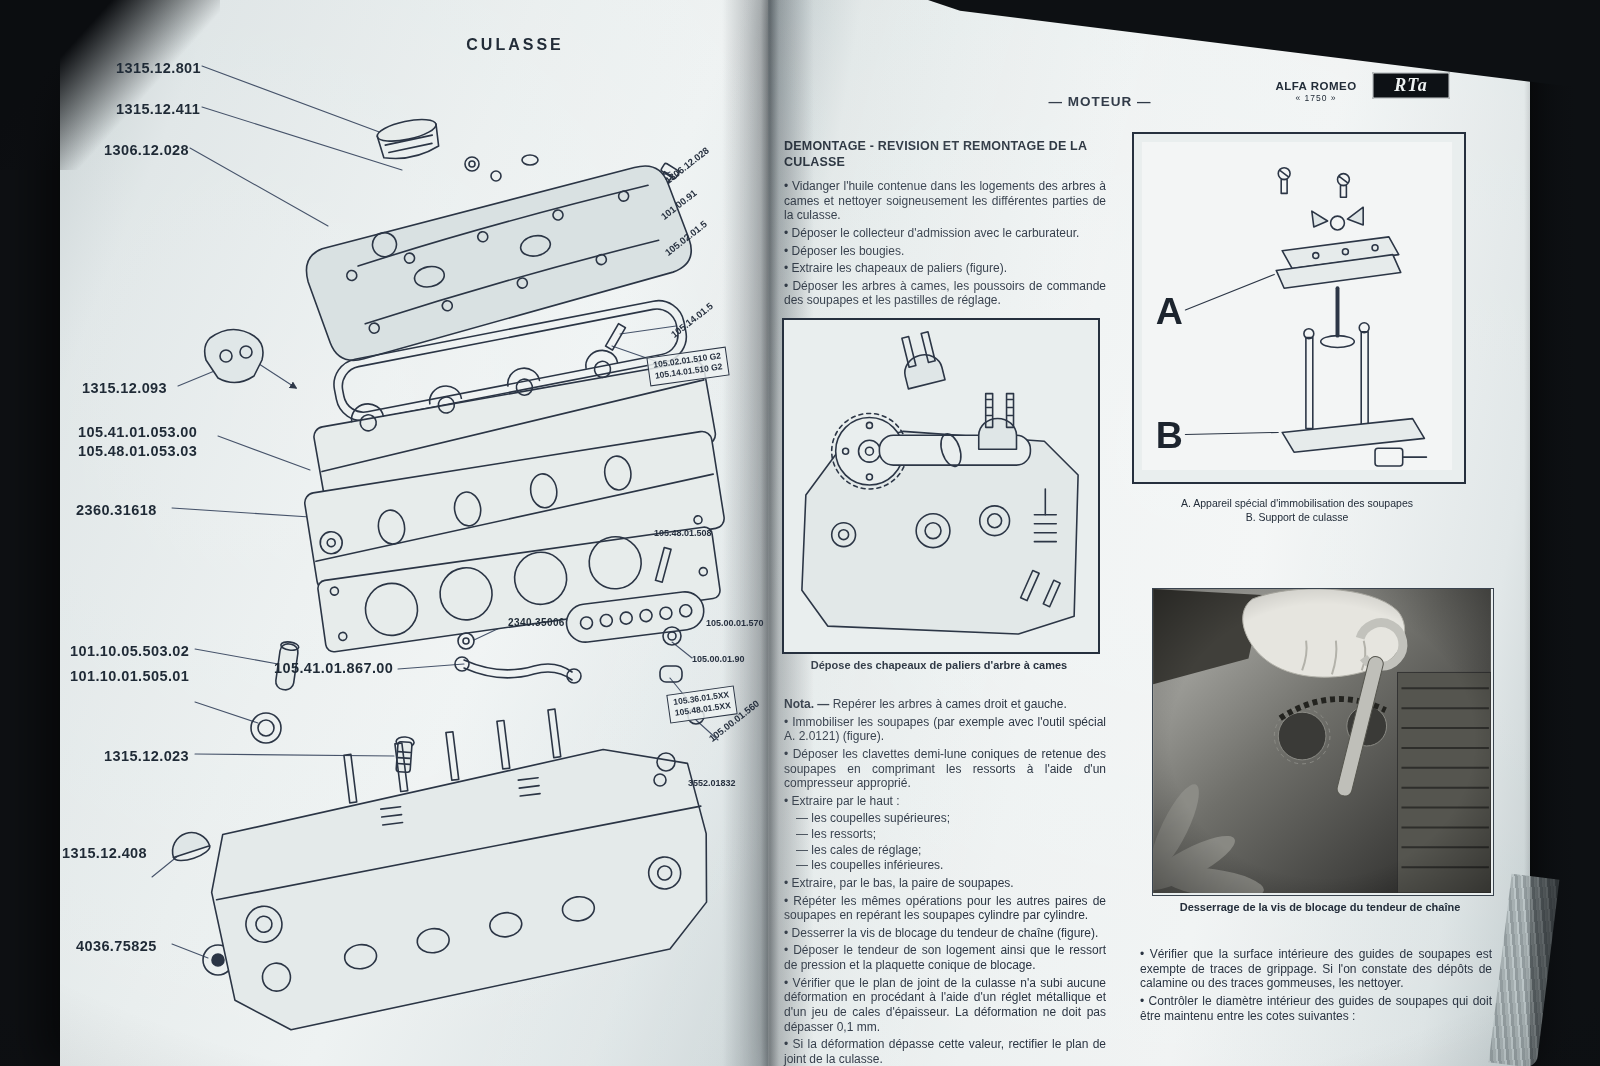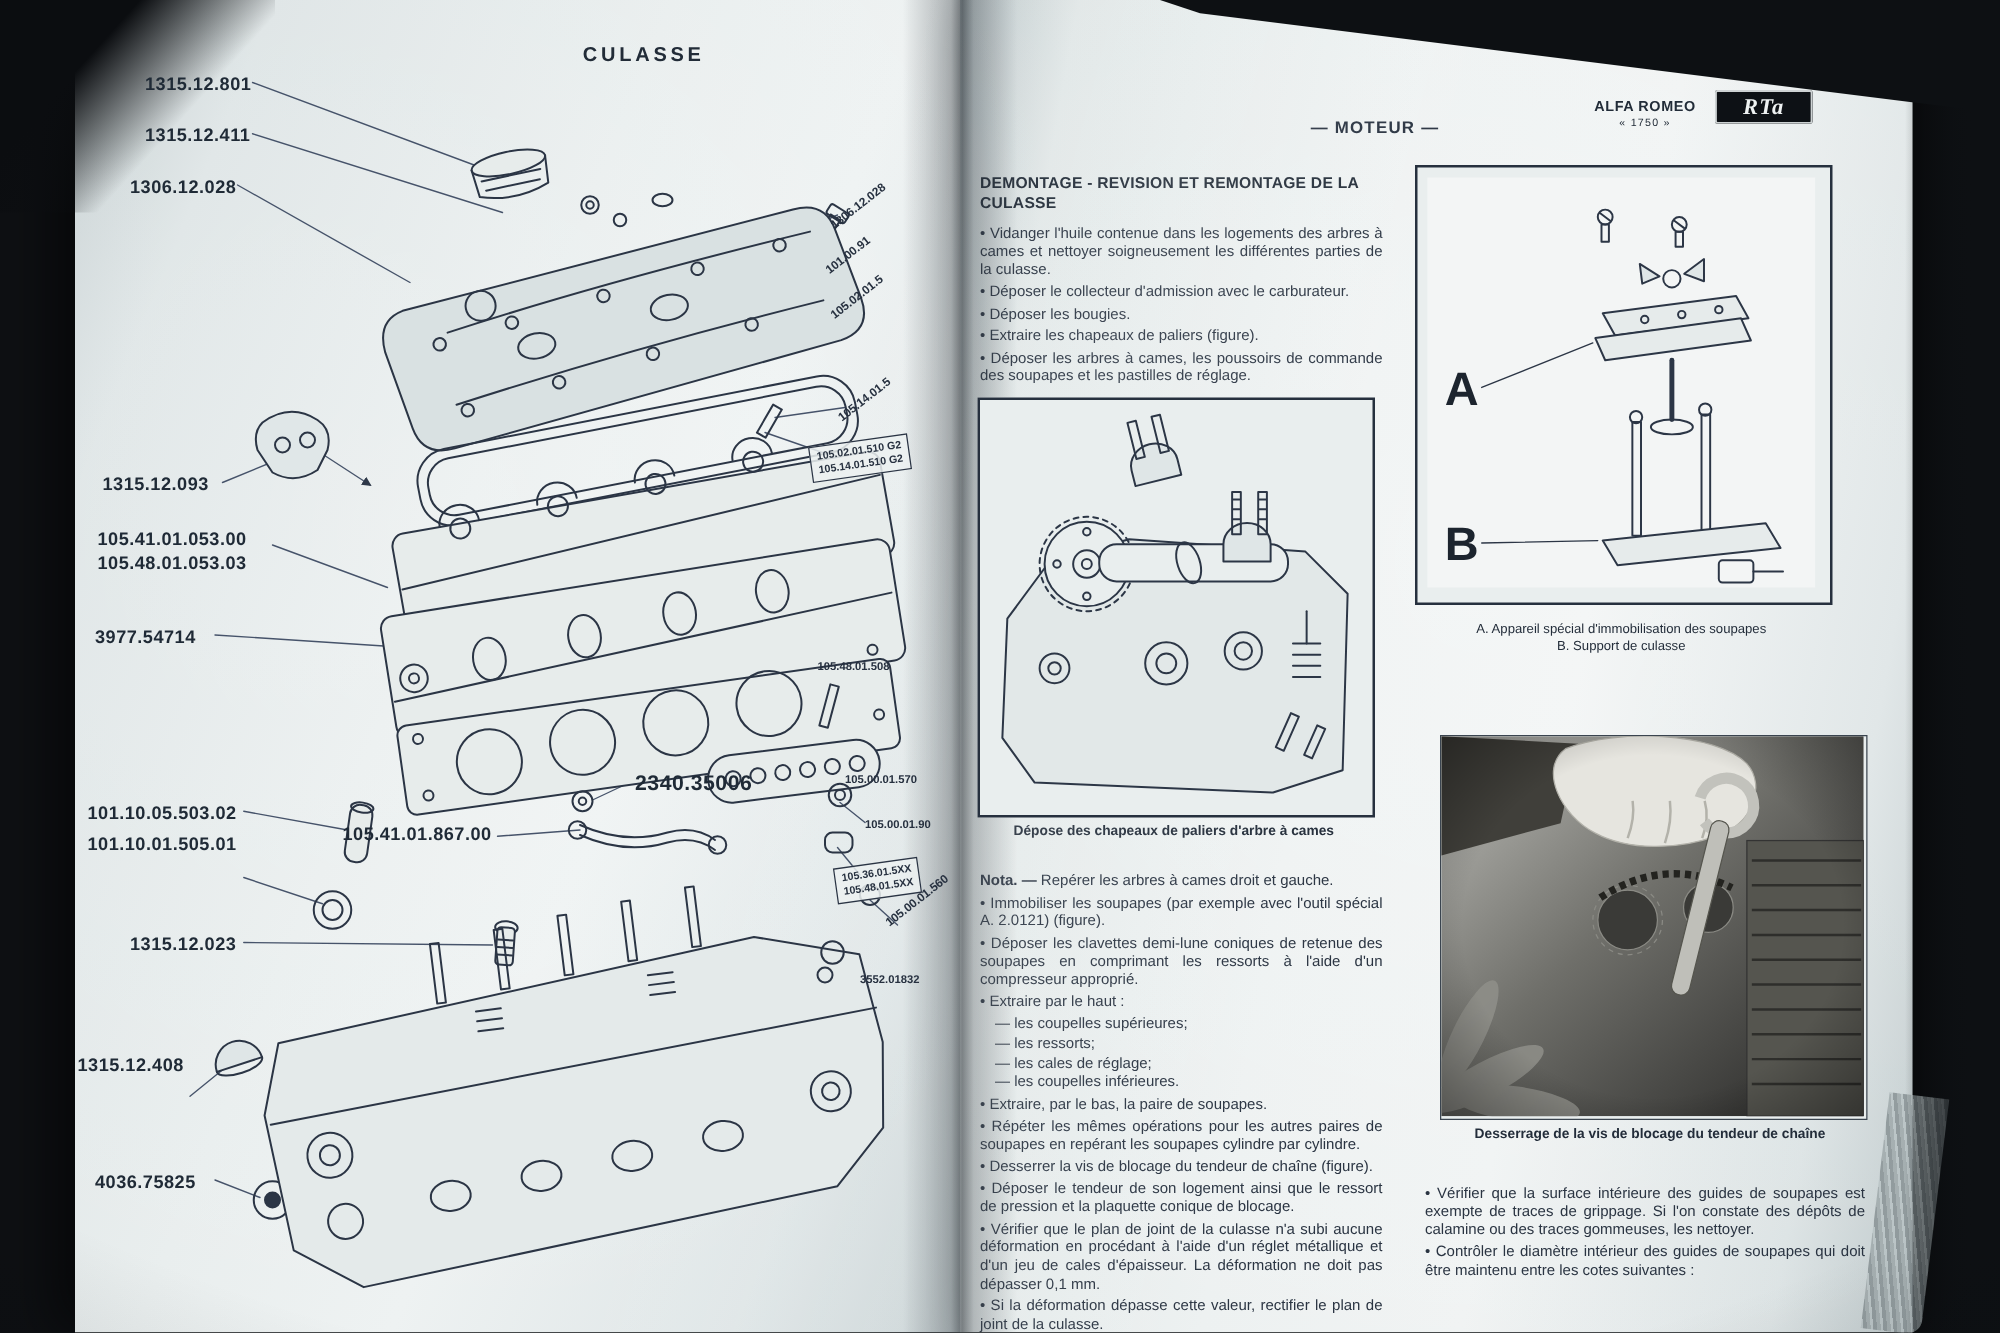--- a/index.html
+++ b/index.html
@@ -39,21 +39,21 @@
     background:linear-gradient(132deg,#0b0d10 0%,#0b0d10 30%,rgba(11,13,16,0) 62%);}
   .right-dark{position:absolute;top:0;bottom:0;right:0;width:76px;pointer-events:none;
     background:linear-gradient(90deg,rgba(13,16,19,0),#0d1013 70%);}
   .page-stack{position:absolute;right:52px;bottom:0;width:48px;height:190px;transform:rotate(7deg);
     background:repeating-linear-gradient(78deg,#b6c0c2 0 2px,#7f898c 2px 5px,#99a3a5 5px 8px);
     opacity:.75;border-radius:0 0 12px 0;pointer-events:none;}
   
   .culasse{position:absolute;left:330px;top:36px;width:250px;margin:0;text-align:center;
     font-size:16px;font-weight:bold;letter-spacing:3px;color:#222c38;}
   .pn{position:absolute;font-weight:700;font-size:14.5px;letter-spacing:.4px;color:#1f2a36;white-space:nowrap;z-index:4;}
-  .pn.sm{font-size:17px;}
+  .pn.sm{font-size:10px;}
   .pnr{position:absolute;font-weight:700;font-size:9.5px;color:#273140;white-space:nowrap;
     transform:rotate(-38deg);transform-origin:left center;z-index:4;}
   .pns{position:absolute;font-weight:700;font-size:9px;color:#273140;white-space:nowrap;z-index:4;}
   .pnbox{position:absolute;border:1px solid #2a3444;padding:2px 5px;font-weight:700;font-size:8.5px;
     line-height:1.35;color:#273140;transform:rotate(-8deg);background:rgba(236,241,241,.85);z-index:4;white-space:nowrap;}
   .diagram{position:absolute;left:0;top:0;width:708px;height:1066px;z-index:2;}
   
   .moteur{position:absolute;left:232px;top:94px;width:200px;text-align:center;
     font-size:13.5px;font-weight:bold;letter-spacing:1px;color:#27313f;}
   .brand{position:absolute;left:492px;top:80px;width:112px;text-align:center;color:#222c38;}
@@ -285,39 +285,39 @@
           <circle cx="600" cy="780" r="6"></circle>
       </g>
     </svg>
 
     <div class="pn" style="left:56px;top:60px">1315.12.801</div>
     <div class="pn" style="left:56px;top:101px">1315.12.411</div>
     <div class="pn" style="left:44px;top:142px">1306.12.028</div>
     <div class="pn" style="left:22px;top:380px">1315.12.093</div>
     <div class="pn" style="left:18px;top:424px">105.41.01.053.00</div>
     <div class="pn" style="left:18px;top:443px">105.48.01.053.03</div>
-    <div class="pn" style="left:16px;top:502px">3977.54714</div>
+    <div class="pn" style="left:16px;top:502px">2360.31618</div>
     <div class="pn" style="left:10px;top:643px">101.10.05.503.02</div>
     <div class="pn" style="left:214px;top:660px">105.41.01.867.00</div>
     <div class="pn" style="left:10px;top:668px">101.10.01.505.01</div>
     <div class="pn" style="left:44px;top:748px">1315.12.023</div>
     <div class="pn" style="left:2px;top:845px">1315.12.408</div>
     <div class="pn" style="left:16px;top:938px">4036.75825</div>
     <div class="pn sm" style="left:448px;top:617px">2340.35006</div>
 
     <div class="pnr" style="left:606px;top:176px">1306.12.028</div>
     <div class="pnr" style="left:602px;top:212px">101.00.91</div>
     <div class="pnr" style="left:606px;top:248px">105.02.01.5</div>
     <div class="pnr" style="left:612px;top:330px">105.14.01.5</div>
     <div class="pnbox" style="left:588px;top:352px">
       <div>105.02.01.510 G2</div>
       <div>105.14.01.510 G2</div>
     </div>
     <div class="pns" style="left:594px;top:528px">105.48.01.508</div>
-    <div class="pns" style="left:616px;top:618px">105.00.01.570</div>
+    <div class="pns" style="left:646px;top:618px">105.00.01.570</div>
     <div class="pns" style="left:632px;top:654px">105.00.01.90</div>
     <div class="pnbox" style="left:608px;top:690px">
       <div>105.36.01.5XX</div>
       <div>105.48.01.5XX</div>
     </div>
     <div class="pnr" style="left:650px;top:734px">105.00.01.560</div>
     <div class="pns" style="left:628px;top:778px">3552.01832</div>
   </section>
 
   <section class="page right">

